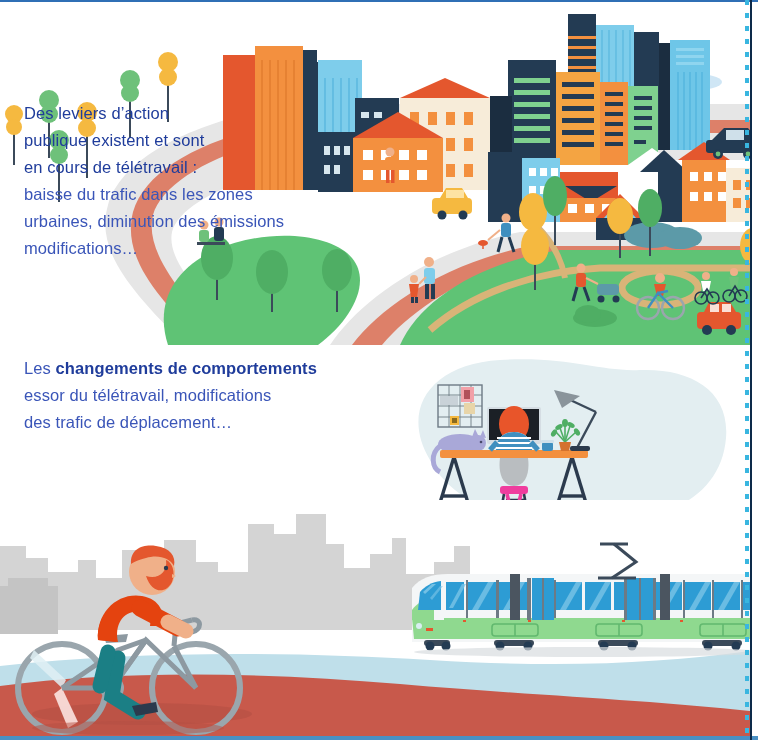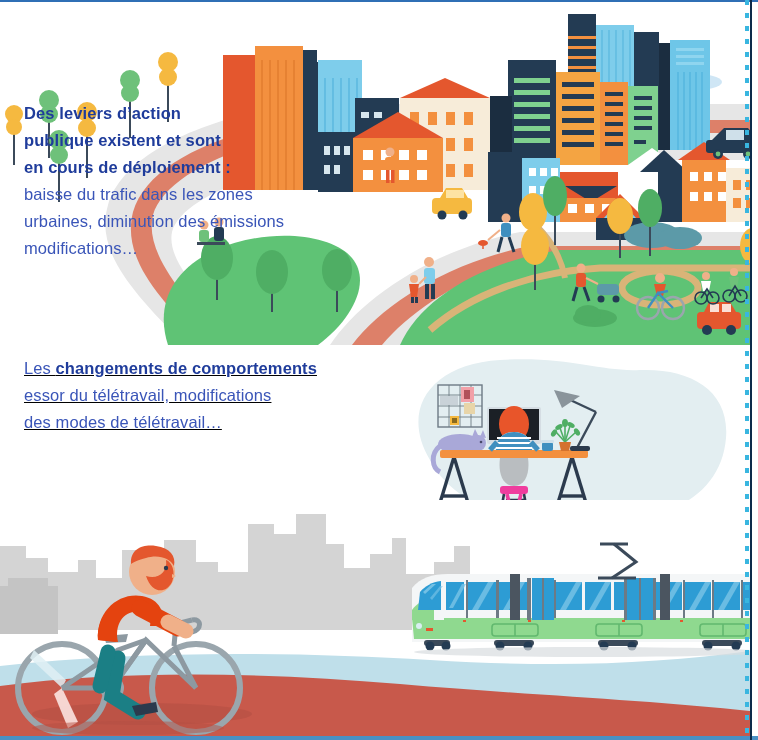--- a/index.html
+++ b/index.html
@@ -8,26 +8,26 @@
     width:758px;height:740px;
     background:#ffffff;
     font-family:"Liberation Sans","DejaVu Sans",sans-serif;
     overflow:hidden;position:relative;
   }
   .page{position:absolute;inset:0;width:758px;height:740px;overflow:hidden;background:#fff;}
 
   
   .textblock{position:absolute;z-index:40;}
   #block-1{left:24px;top:100px;width:300px;}
-  #block-2{left:24px;top:355px;width:400px;text-decoration:underline;}
+  #block-2{left:24px;top:355px;width:400px;}
   .tline{
     font-size:16.5px;line-height:27px;color:#3a55b8;
     letter-spacing:.1px;white-space:nowrap;
   }
-  .tline.bold{font-weight:bold;color:#1f3c9b;}
+  .tline.bold{font-weight:normal;color:#1f3c9b;}
   .tline .b{font-weight:bold;color:#1f3c9b;}
 
   
   .edge-top{position:absolute;left:0;top:0;width:758px;height:2px;background:#2f6fb5;z-index:90;}
   .edge-bottom{position:absolute;left:0;bottom:0;width:758px;height:4px;background:#4a90c4;z-index:90;}
   .edge-right-line{position:absolute;right:6px;top:0;width:2px;height:740px;background:#0d2a4a;z-index:90;}
   .edge-dots{position:absolute;right:9px;top:0;width:4px;height:740px;z-index:91;
     background:repeating-linear-gradient(to bottom,#39b6e0 0 5px,transparent 5px 13px);}
 
   svg{display:block;}
@@ -762,32 +762,32 @@
 
         <ellipse cx="128" cy="228" rx="96" ry="7" fill="#b34f44" opacity=".5"></ellipse>
       </g>
     </g>
   </svg>
   </div>
 
   <div class="textblock" id="block-1">
     <div class="tline bold">Des leviers d’action</div>
     <div class="tline bold">publique existent et sont</div>
-    <div class="tline bold">en cours de déploiement :</div>
+    <div class="tline bold">en cours de télétravail :</div>
     <div class="tline">baisse du trafic dans les zones</div>
     <div class="tline">urbaines, diminution des émissions</div>
     <div class="tline">modifications…</div>
   </div>
 
   <div class="textblock" id="block-2">
     <div class="tline">
       <span>Les </span><span class="b">changements de comportements</span>
     </div>
     <div class="tline">essor du télétravail, modifications</div>
-    <div class="tline">des modes de télétravail…</div>
+    <div class="tline">des trafic de déplacement…</div>
   </div>
 
   <div class="edge-top"></div>
   <div class="edge-bottom"></div>
   <div class="edge-right-line"></div>
   <div class="edge-dots"></div>
 
 </div>
 
 </body></html>

